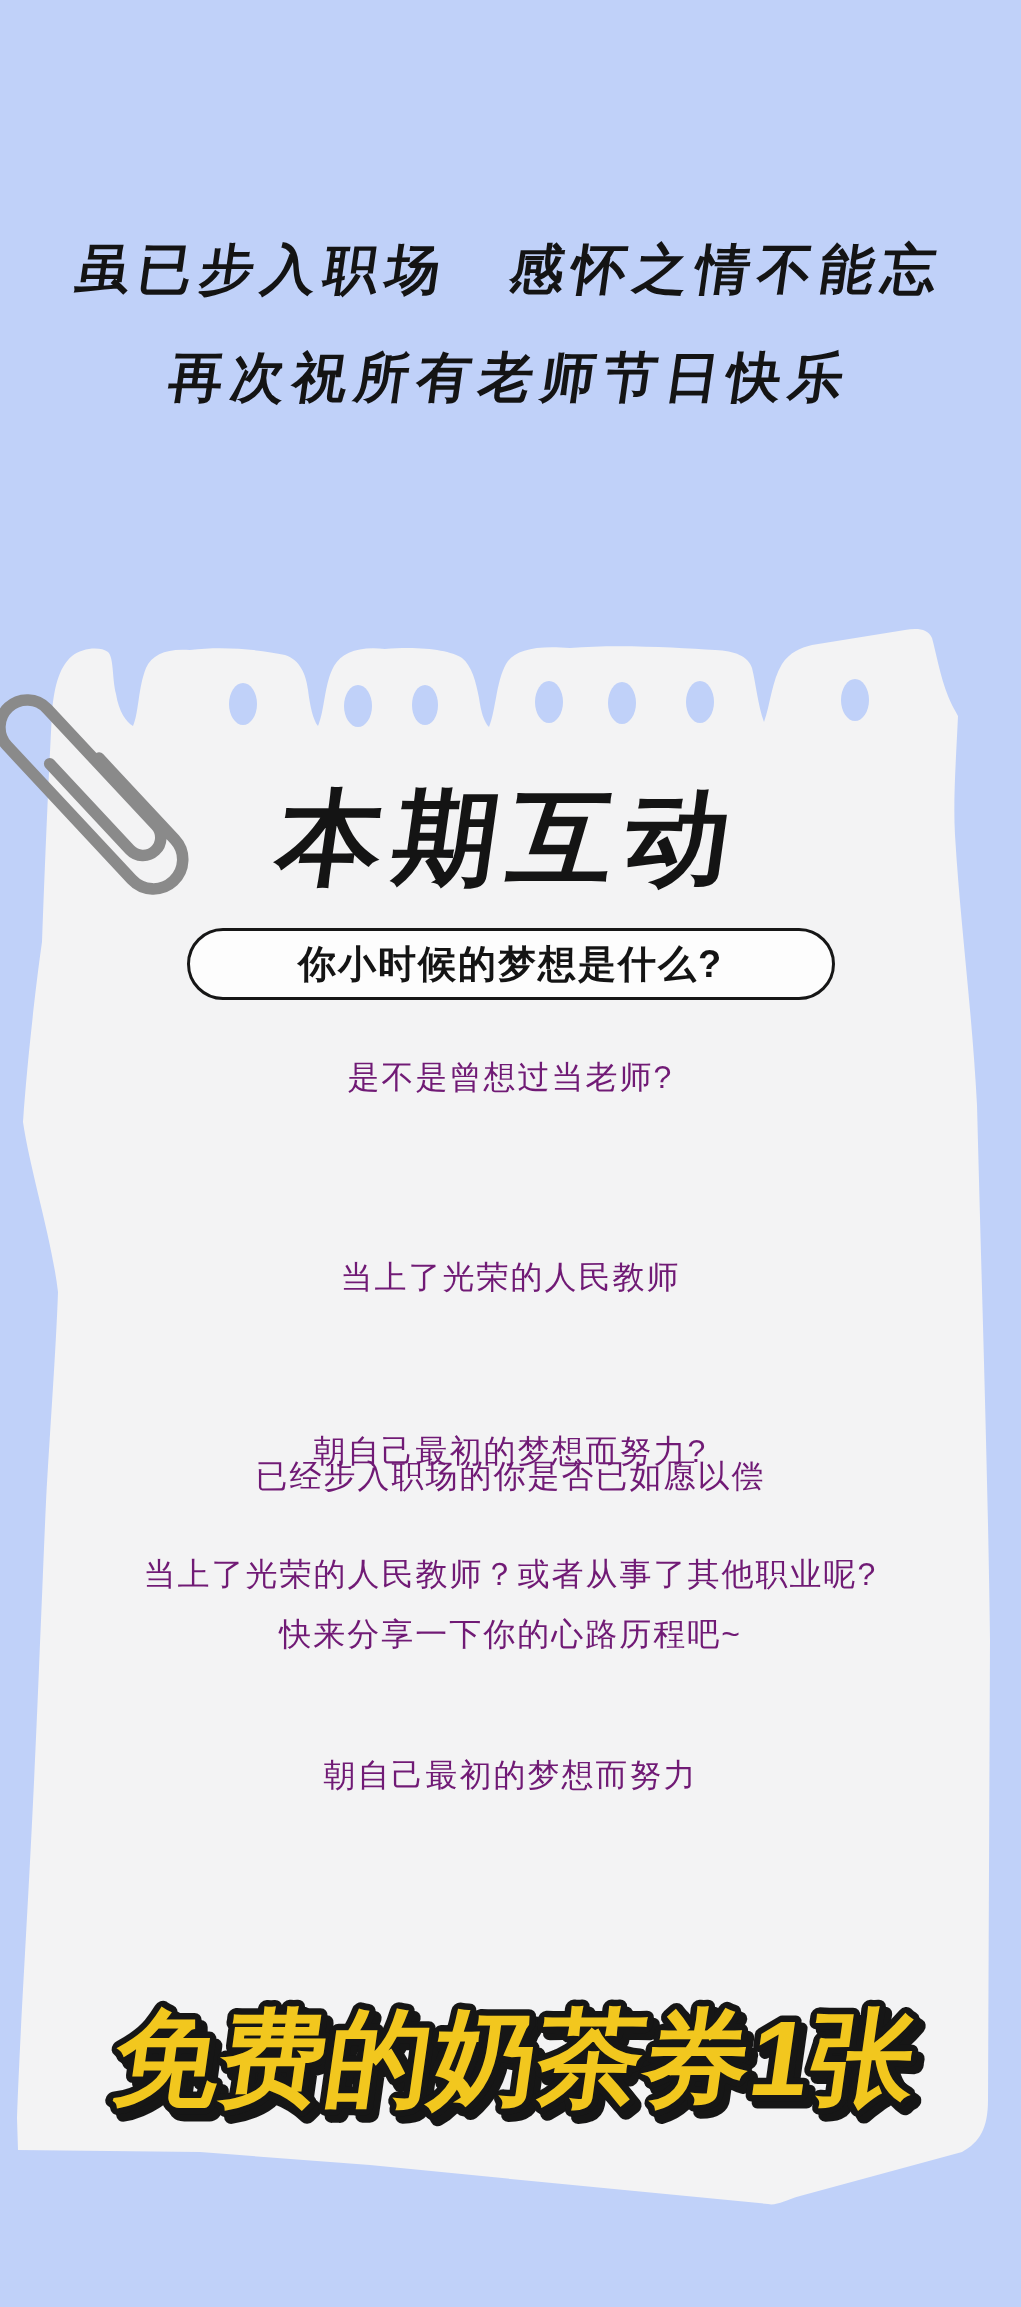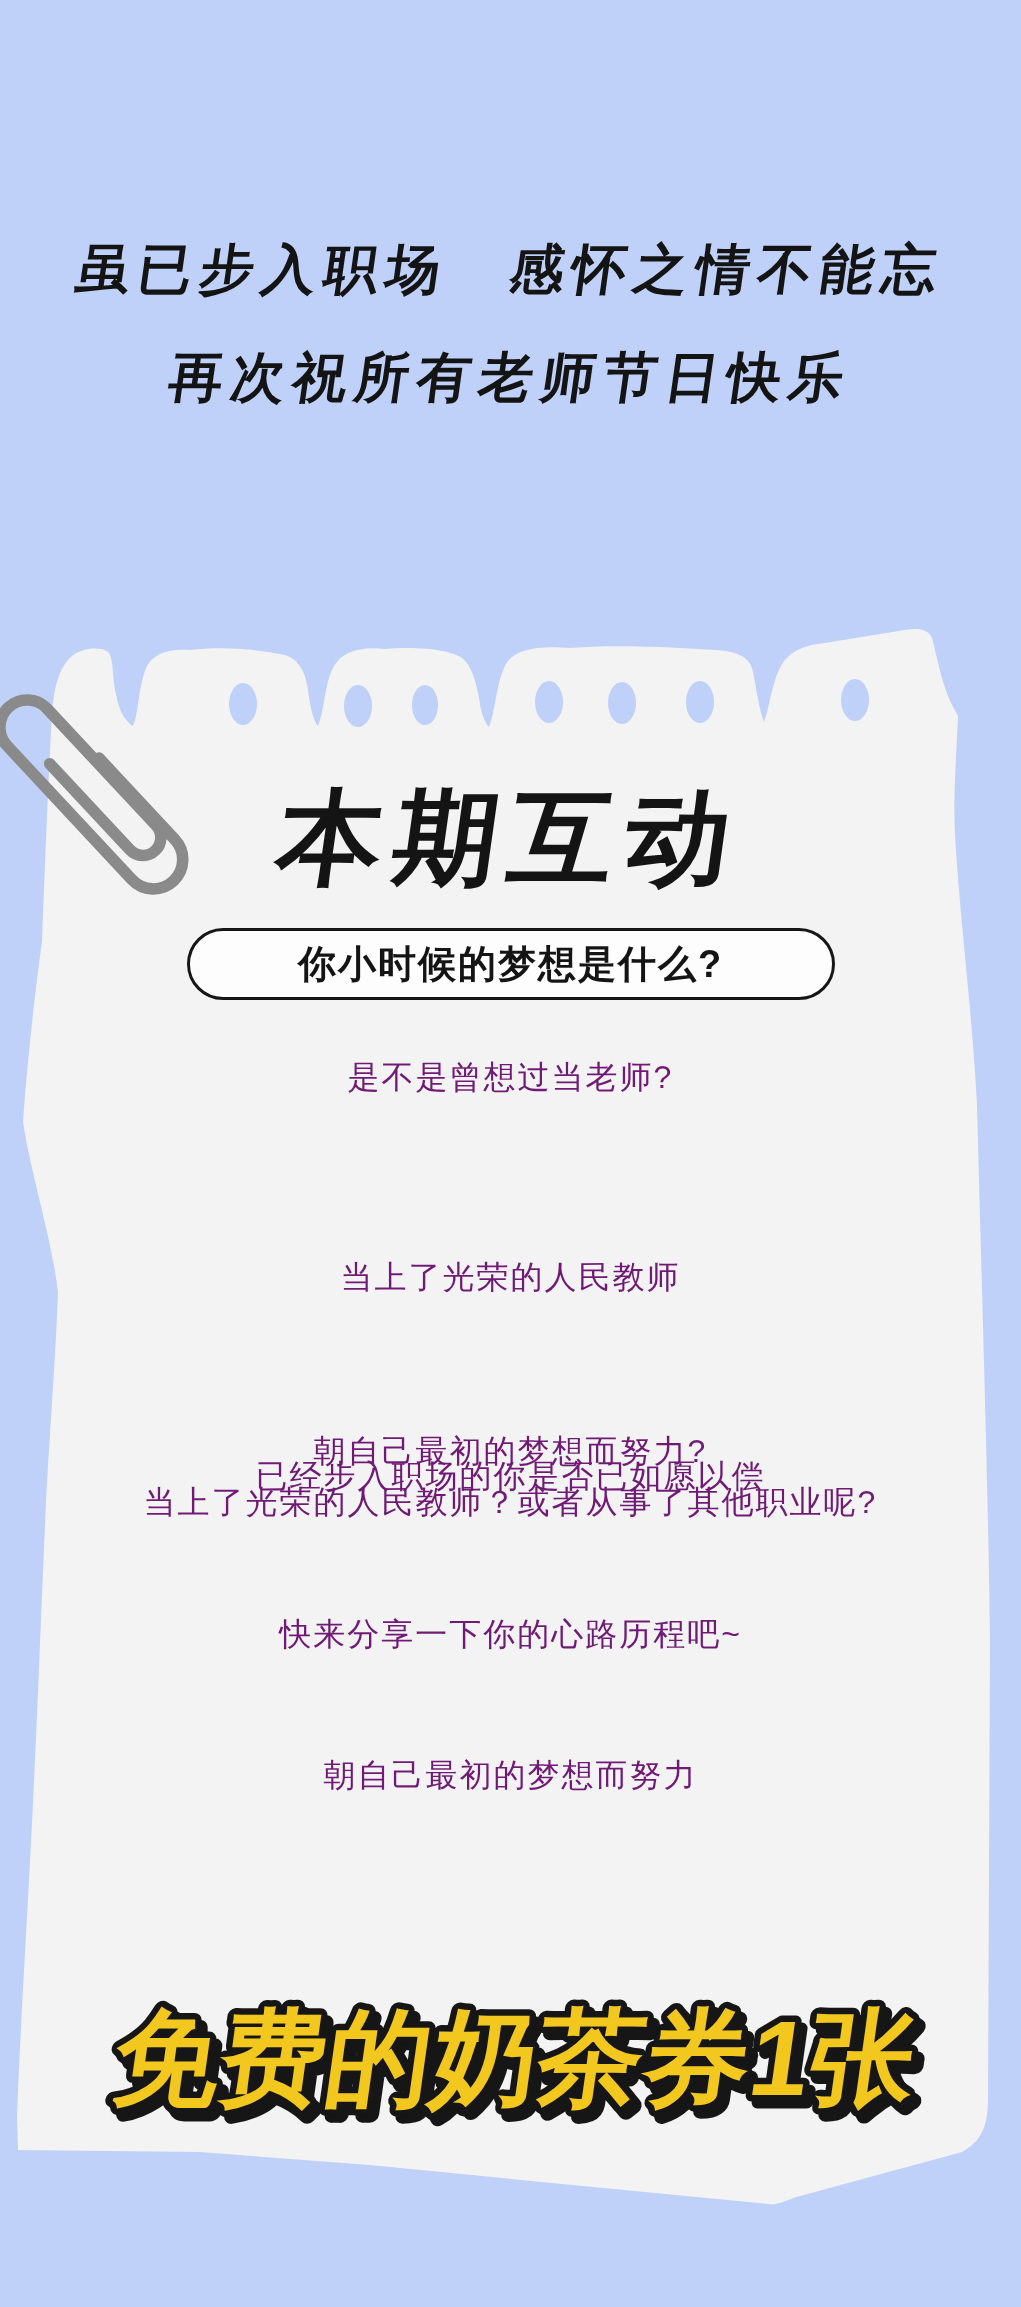--- a/index.html
+++ b/index.html
@@ -144,21 +144,21 @@
   <div class="abs note-title">本期互动</div>
 
   <div class="question-pill">
     <span class="question-pill-label">你小时候的梦想是什么?</span>
   </div>
 
   <div class="abs body-line" style="top:1053px">是不是曾想过当老师?</div>
   <div class="abs body-line" style="top:1253px">当上了光荣的人民教师</div>
   <div class="abs body-line" style="top:1427px">朝自己最初的梦想而努力?</div>
   <div class="abs body-line" style="top:1452px">已经步入职场的你是否已如愿以偿</div>
-  <div class="abs body-line" style="top:1478px">当上了光荣的人民教师？或者从事了其他职业呢?</div>
+  <div class="abs body-line" style="top:1550px">当上了光荣的人民教师？或者从事了其他职业呢?</div>
   <div class="abs body-line" style="top:1610px">快来分享一下你的心路历程吧~</div>
   <div class="abs body-line" style="top:1751px">朝自己最初的梦想而努力</div>
 
   <svg class="prize-svg" viewBox="0 0 1021 230" aria-hidden="true">
     <g transform="skewX(-8)">
       <text class="prize-text" x="538" y="157" text-anchor="middle" fill="#161616" stroke="#161616" stroke-width="13" stroke-linejoin="round">免费的奶茶券1张</text>
       <text class="prize-text" x="531" y="150" text-anchor="middle" fill="#f2c71e" stroke="#161616" stroke-width="13" stroke-linejoin="round" paint-order="stroke">免费的奶茶券1张</text>
     </g>
   </svg>
 

